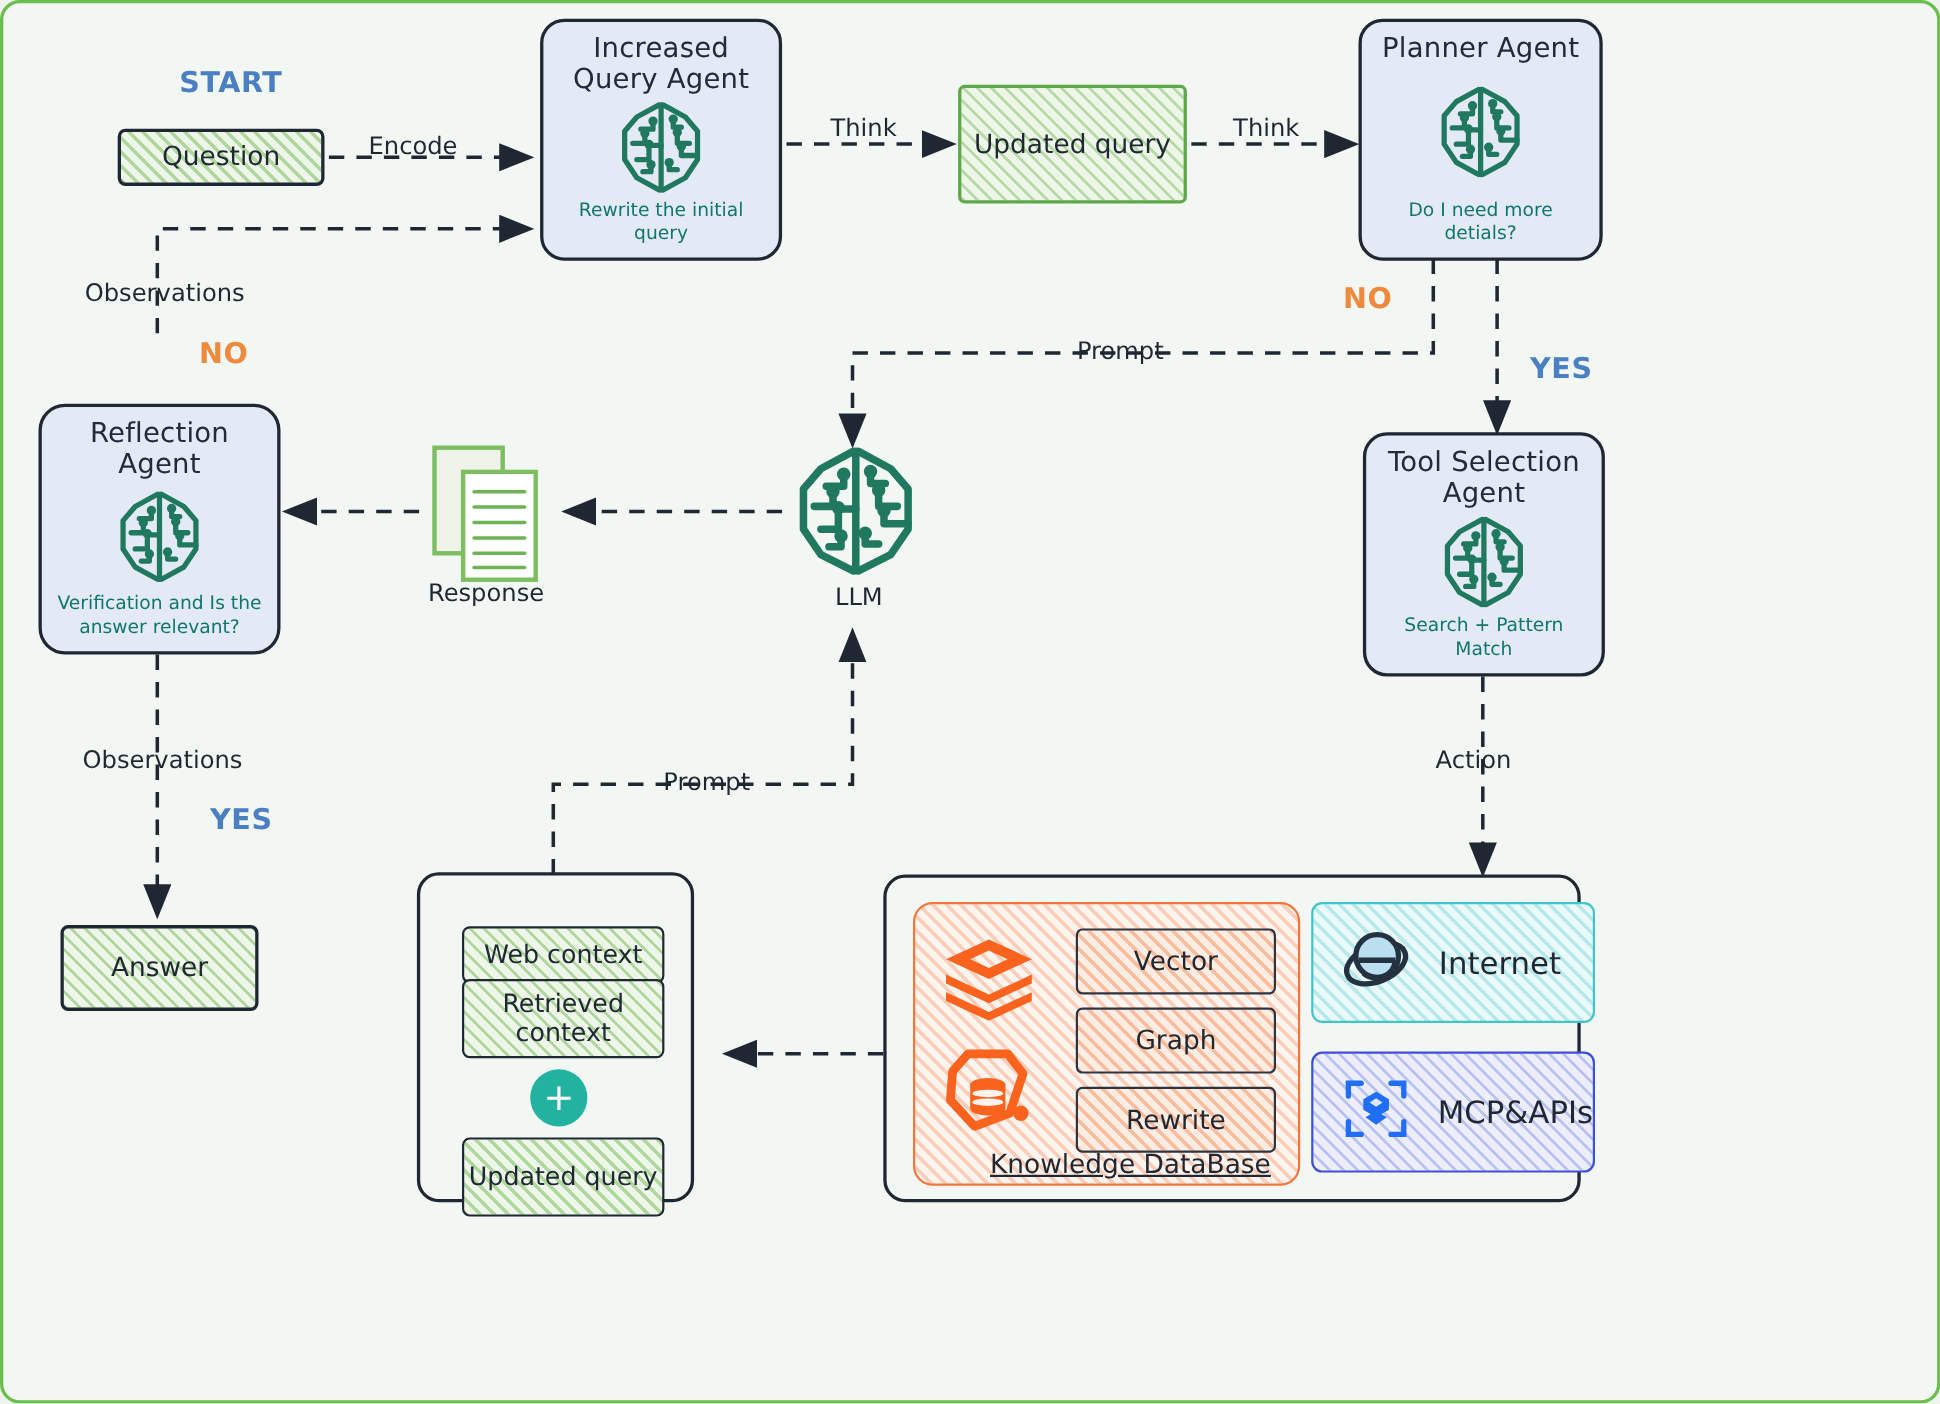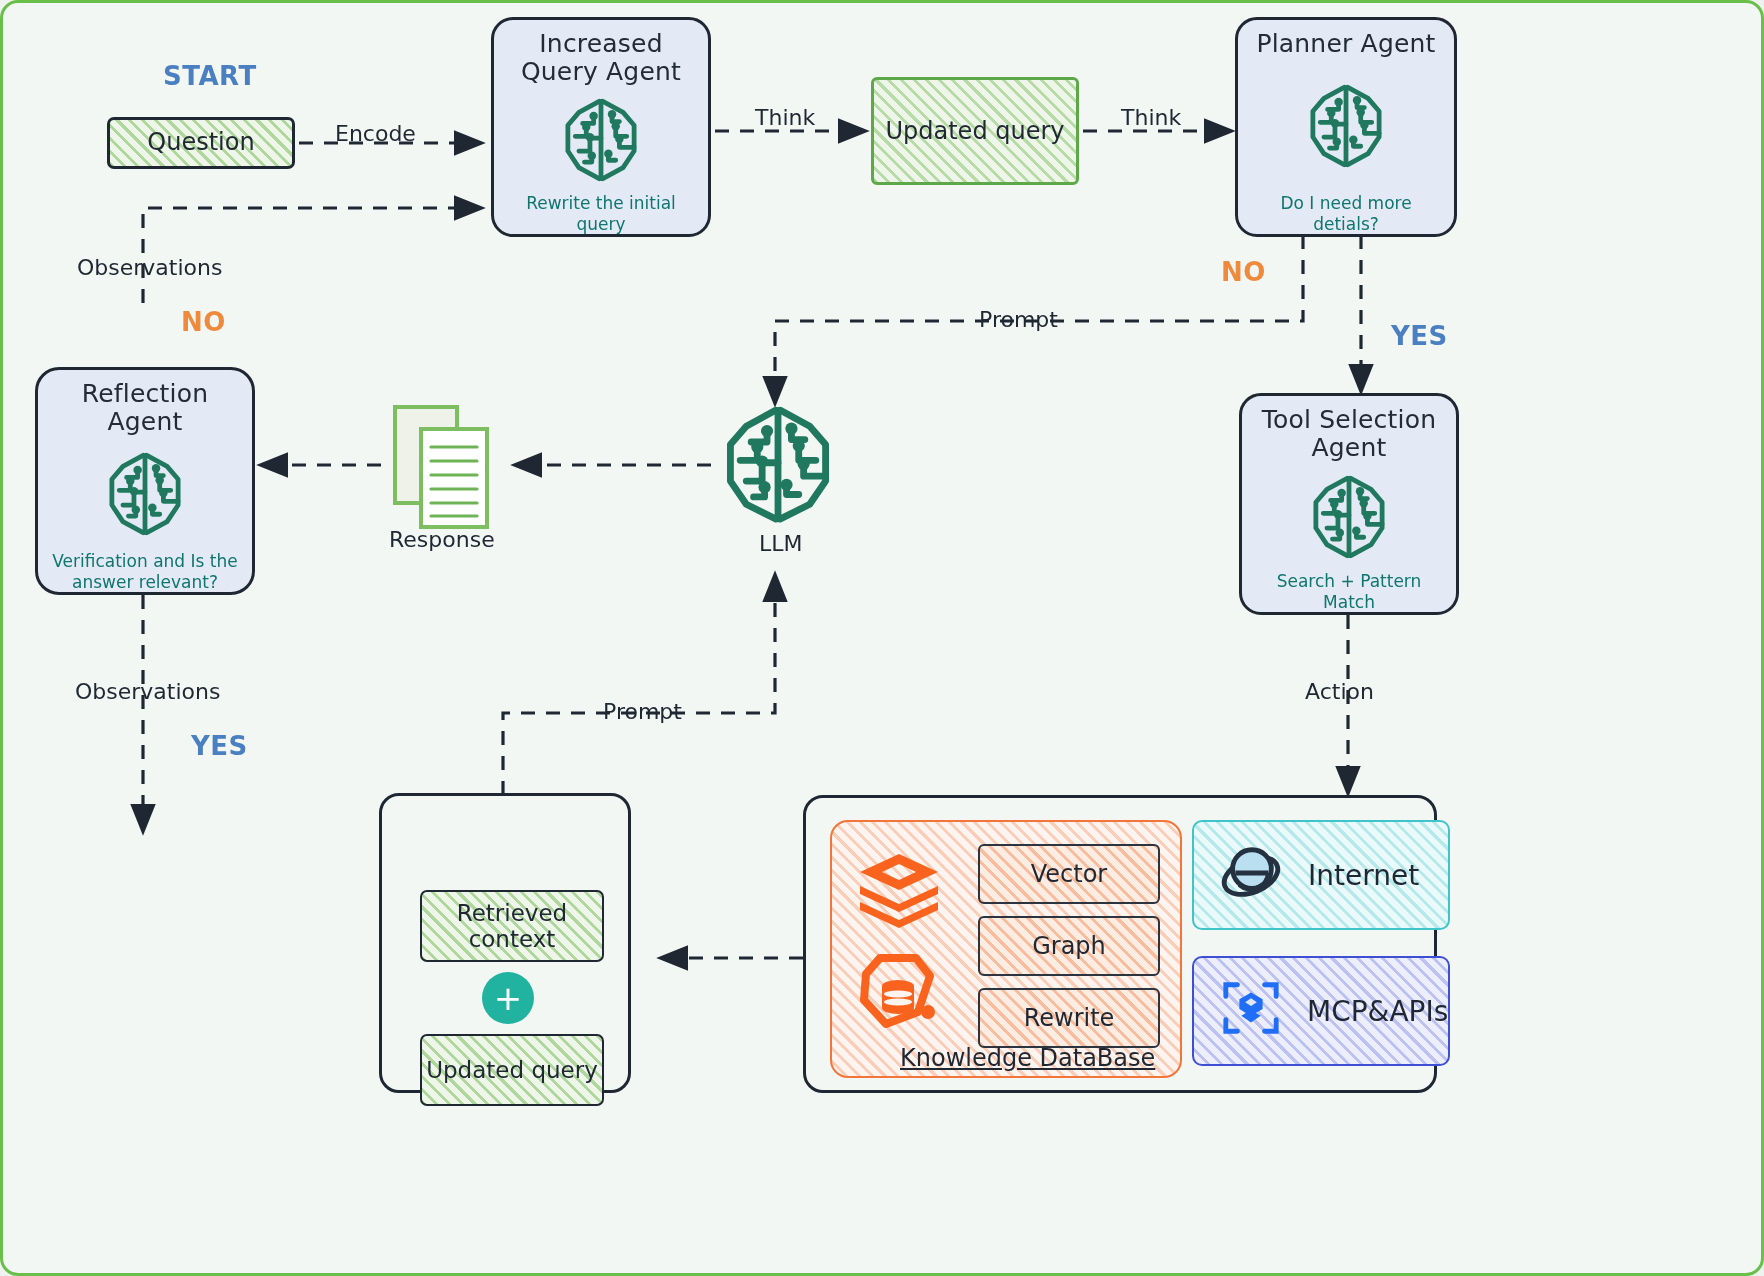--- a/index.html
+++ b/index.html
@@ -12,21 +12,21 @@
   }
   .node{position:absolute;box-sizing:border-box;}
 
   
   .agent{
     background:#e4eaf5;
     border:3px solid #1f2733;
     border-radius:22px;
     display:flex;flex-direction:column;align-items:center;
     justify-content:flex-start;
-    padding:10px 10px 0;
+    padding:10px 10px 12px;
     text-align:center;
   }
   .agent .title{
     font-size:25px;color:#222b36;line-height:1.12;
     font-family:"DejaVu Sans",sans-serif;
     letter-spacing:.2px;
   }
   .agent .sub{
     font-size:17px;color:#0f766e;line-height:1.2;margin-top:auto;
   }
@@ -370,24 +370,30 @@
       </svg>
     </div>
     <div class="sub">Search + Pattern Match</div>
   </div>
 
   <div class="lbl" style="left:1302px;top:676px;">Action</div>
 
   <div class="lbl" style="left:72px;top:676px;">Observations</div>
   <div class="kw blue" style="left:188px;top:728px;">YES</div>
 
+  <div class="node greenbox" style="left:52px;top:838px;width:180px;height:78px;">
+    <span>Answer</span>
+  </div>
 
   <div class="lbl" style="left:600px;top:696px;">Prompt</div>
 
   <div class="node panel" style="left:376px;top:790px;width:252px;height:300px;">
+    <div class="greenbox thin" style="position:absolute;left:38px;top:46px;width:180px;height:48px;font-size:23px;">
+      <span>Web context</span>
+    </div>
     <div class="greenbox thin" style="position:absolute;left:38px;top:94px;width:180px;height:68px;font-size:23px;">
       <span>Retrieved context</span>
     </div>
     <div class="plusbadge" style="left:100px;top:176px;">
       <span>+</span>
     </div>
     <div class="greenbox thin" style="position:absolute;left:38px;top:238px;width:180px;height:68px;font-size:23px;">
       <span>Updated query</span>
     </div>
   </div>

